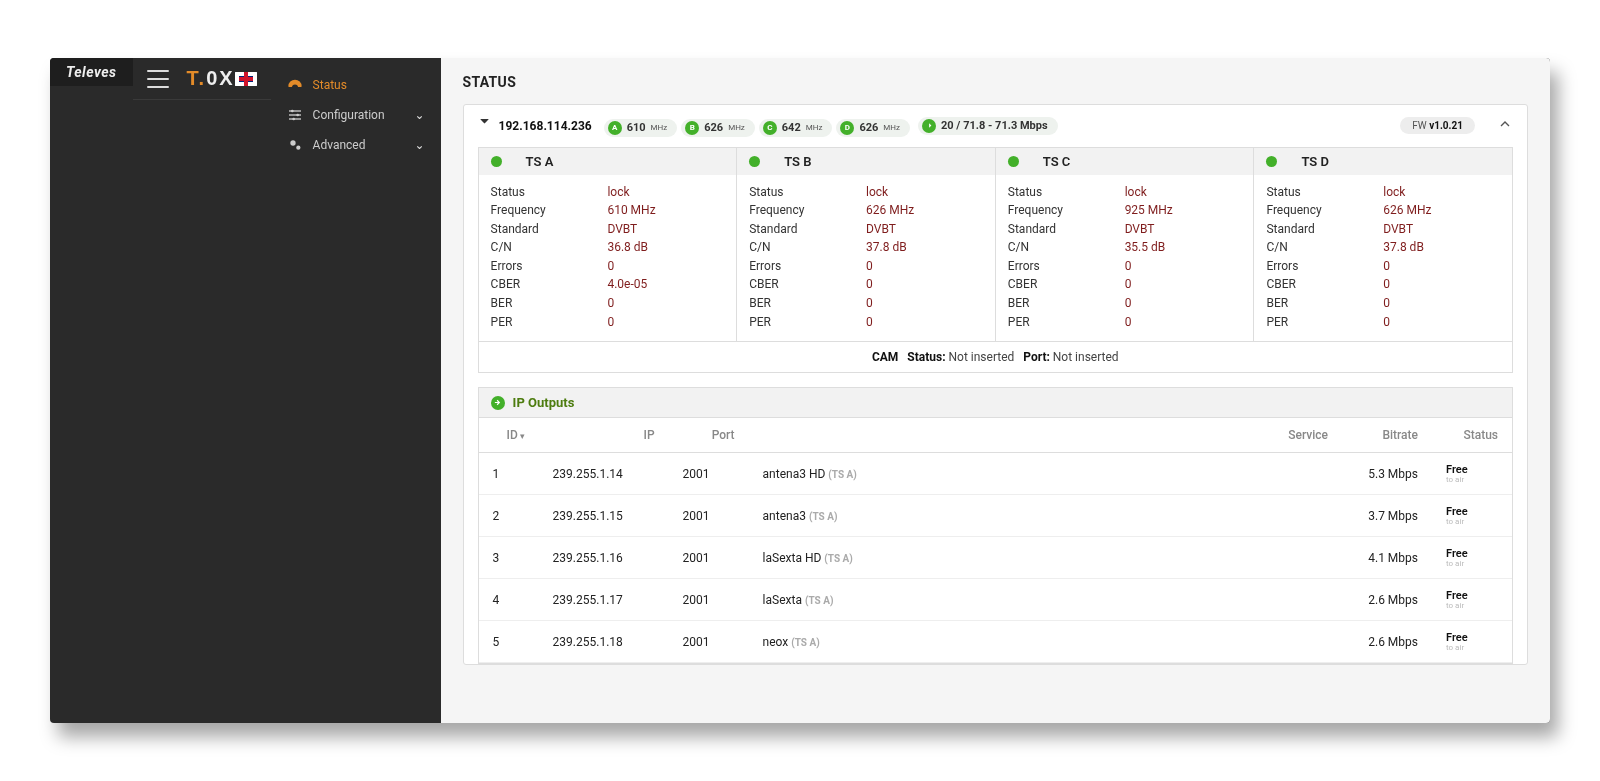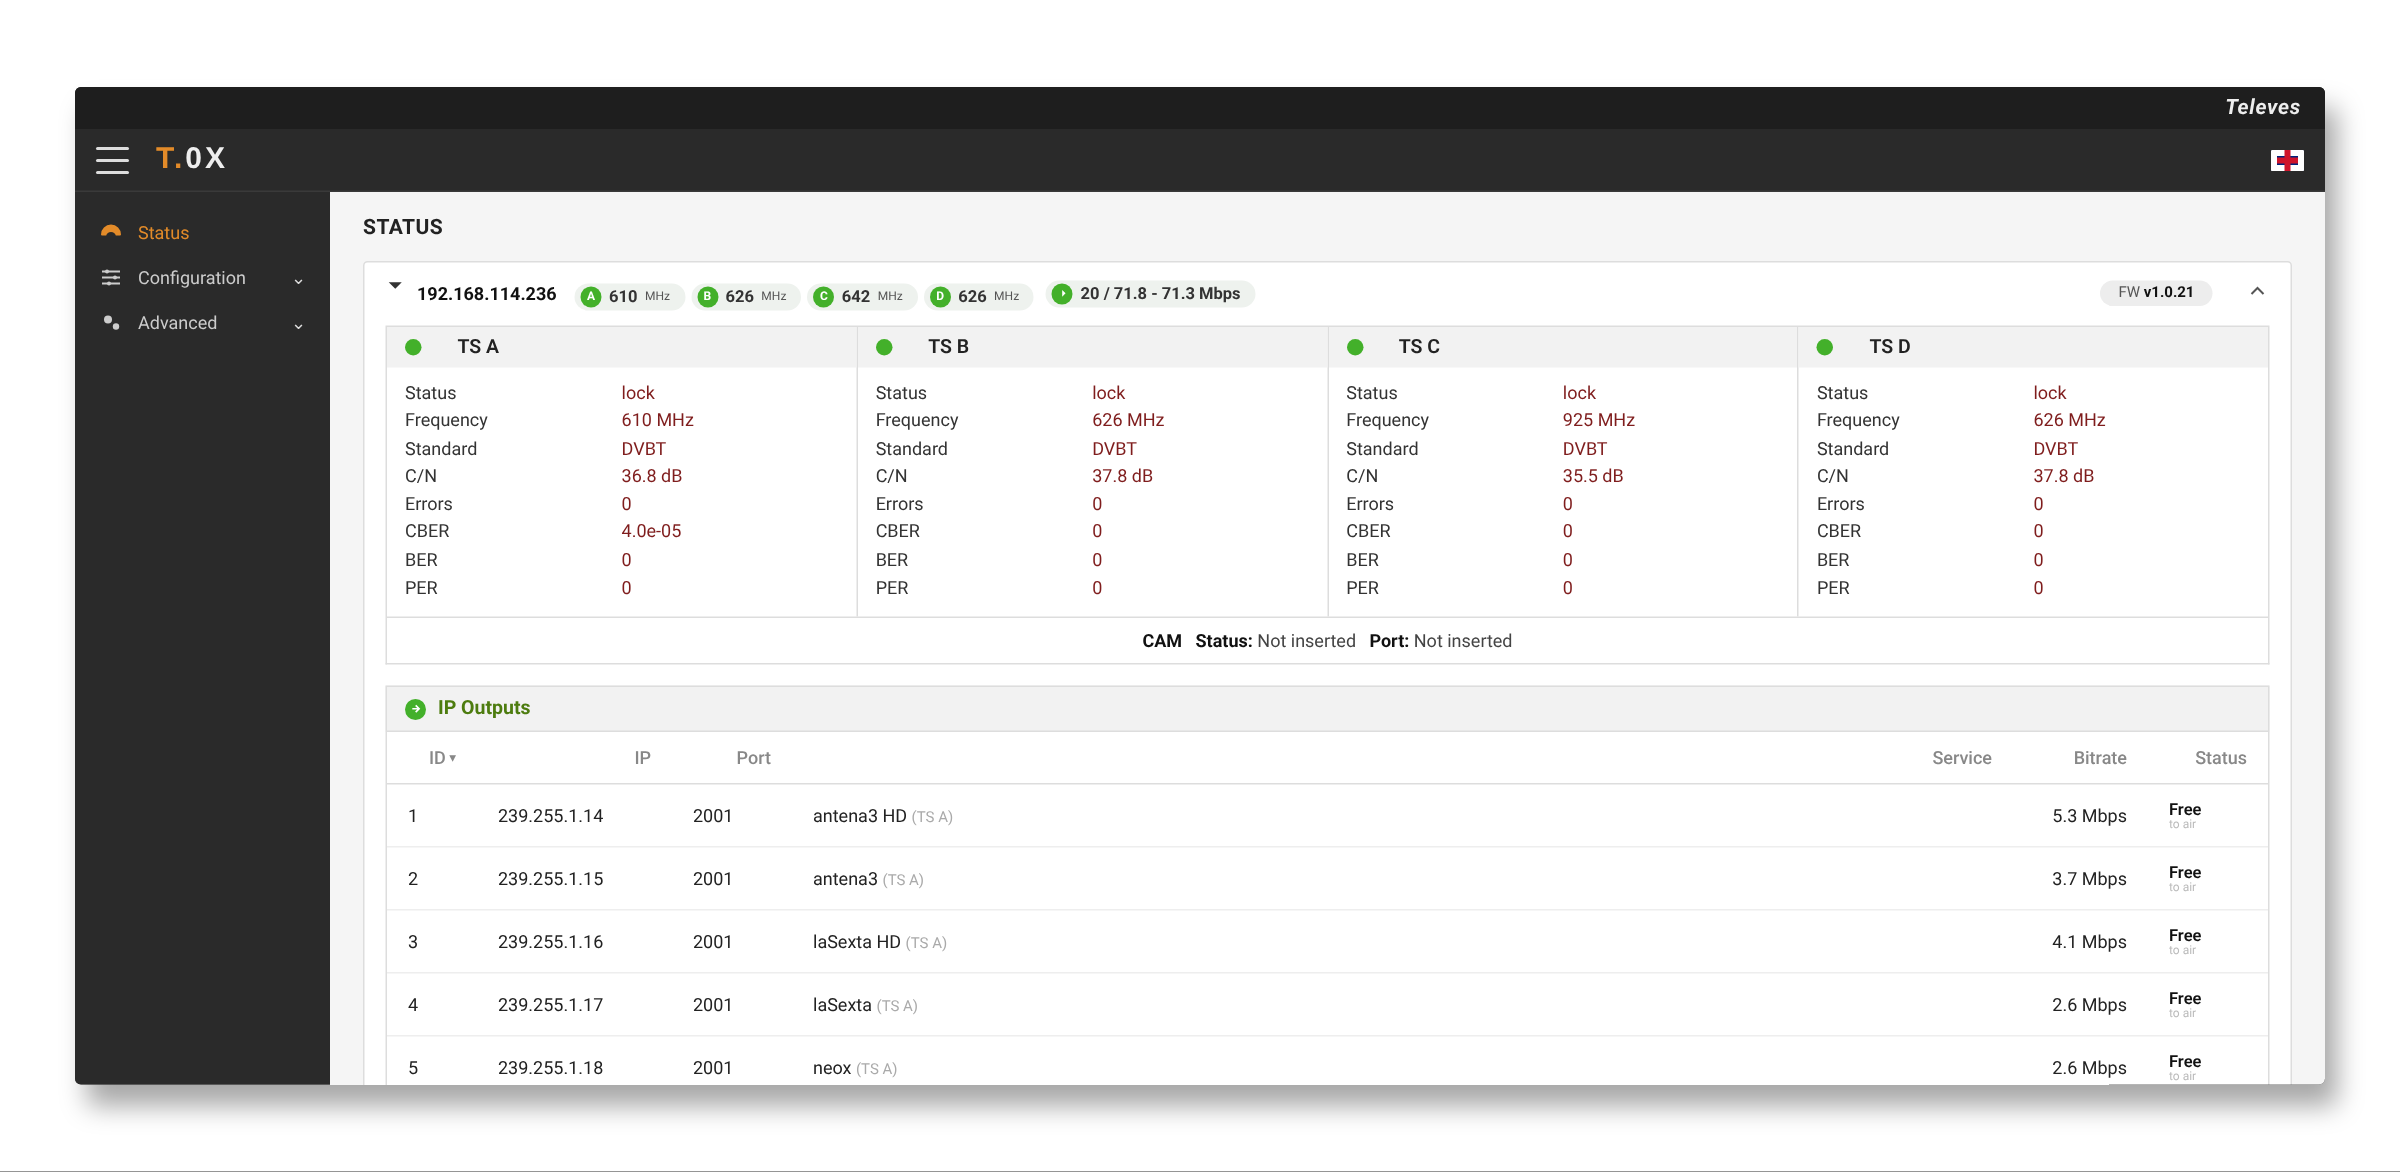--- a/index.html
+++ b/index.html
@@ -11,21 +11,21 @@
     --accent-green: #43b02a;
     --text-light: #ccc;
     --text-dark: #333;
     --text-muted: #777;
     --border: #ddd;
   }
   * { box-sizing: border-box; }
   html, body { margin:0; padding:0; height:100%; }
   body { font-family: -apple-system, BlinkMacSystemFont, "Segoe UI", Roboto, Arial, sans-serif; background:#fff; display:flex; align-items:center; justify-content:center; }
 
-  .window-frame { width:1500px; height:665px; background:var(--bg-dark); border-radius:4px; box-shadow: 8px 14px 18px rgba(0,0,0,.35); overflow:hidden; display:flex; flex-direction:column; }
+  .window-frame { width:1500px; height:665px; background:var(--bg-dark); border-radius:4px; box-shadow: 8px 14px 18px rgba(0,0,0,.35); overflow:hidden; display:flex; flex-direction:row; }
 
   .brandbar { height:28px; background:var(--bg-darker); display:flex; justify-content:flex-end; align-items:center; padding:0 16px; }
   .brandbar .brand { color:#eee; font-style:italic; font-weight:700; font-size:14px; letter-spacing:.5px; }
 
   .topbar { height:42px; background:var(--bg-dark); display:flex; align-items:center; padding:0 14px; border-bottom:1px solid #3a3a3a; }
   .hamburger { width:22px; height:18px; display:flex; flex-direction:column; justify-content:space-between; cursor:pointer; margin-right:18px;}
   .hamburger span { display:block; height:2px; background:#ddd; border-radius:1px; }
   .logo { color:var(--accent-orange); font-weight:600; font-size:20px; letter-spacing:2px; font-family: "Segoe UI", sans-serif; }
   .logo .w { color:#eee; }
   .flag { margin-left:auto; width:22px; height:14px; position:relative; background:#00247d; overflow:hidden; border-radius:1px; cursor:pointer;}
@@ -70,21 +70,21 @@
 
   .outputs-head { margin:14px 14px 0; background:#f2f2f2; border:1px solid var(--border); padding:7px 12px; display:flex; align-items:center; gap:8px; font-weight:700; color:#4d7c0f; font-size:13px; }
   .outputs-head .dot { width:14px; height:14px; border-radius:50%; background:var(--accent-green); display:inline-flex; align-items:center; justify-content:center; }
   .outputs-head .dot svg { width:9px; height:9px; }
 
   .tbl-wrap { margin:0 14px; border:1px solid var(--border); border-top:none; }
   table.out { width:100%; border-collapse:collapse; font-size:12px; }
   table.out th { text-align:right; color:#888; font-weight:500; padding:10px 14px; border-bottom:1px solid var(--border); }
   table.out th.r, table.out td.r { text-align:right; }
   table.out td { padding:10px 14px; border-bottom:1px solid #eee; color:#222; }
-  .svc-tag { color:#aaa; font-size:10px; }
+  .svc-tag { color:#aaa; font-size:10px;font-weight:bold; }
   .status-cell { line-height:1.05; }
   .status-cell .s1 { color:#111; font-size:11px; font-weight:600; }
   .status-cell .s2 { color:#bbb; font-size:8px; display:block; }
   .sort-ind { font-size:9px; vertical-align:middle; }
 </style>
 </head>
 <body>
 
 <div class="window-frame">
 

